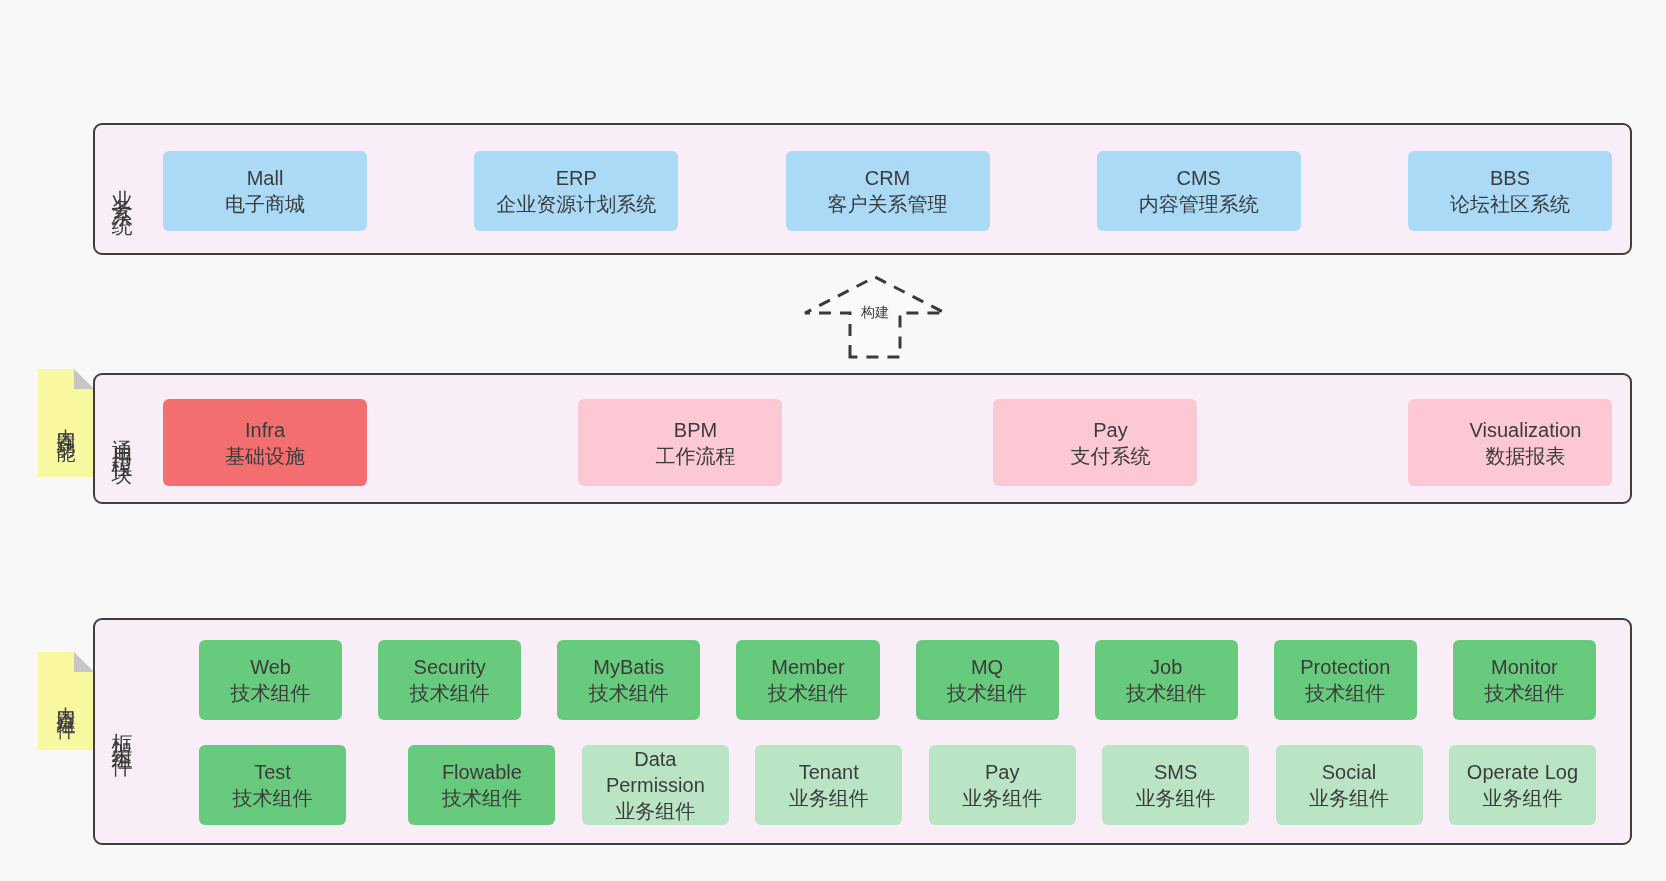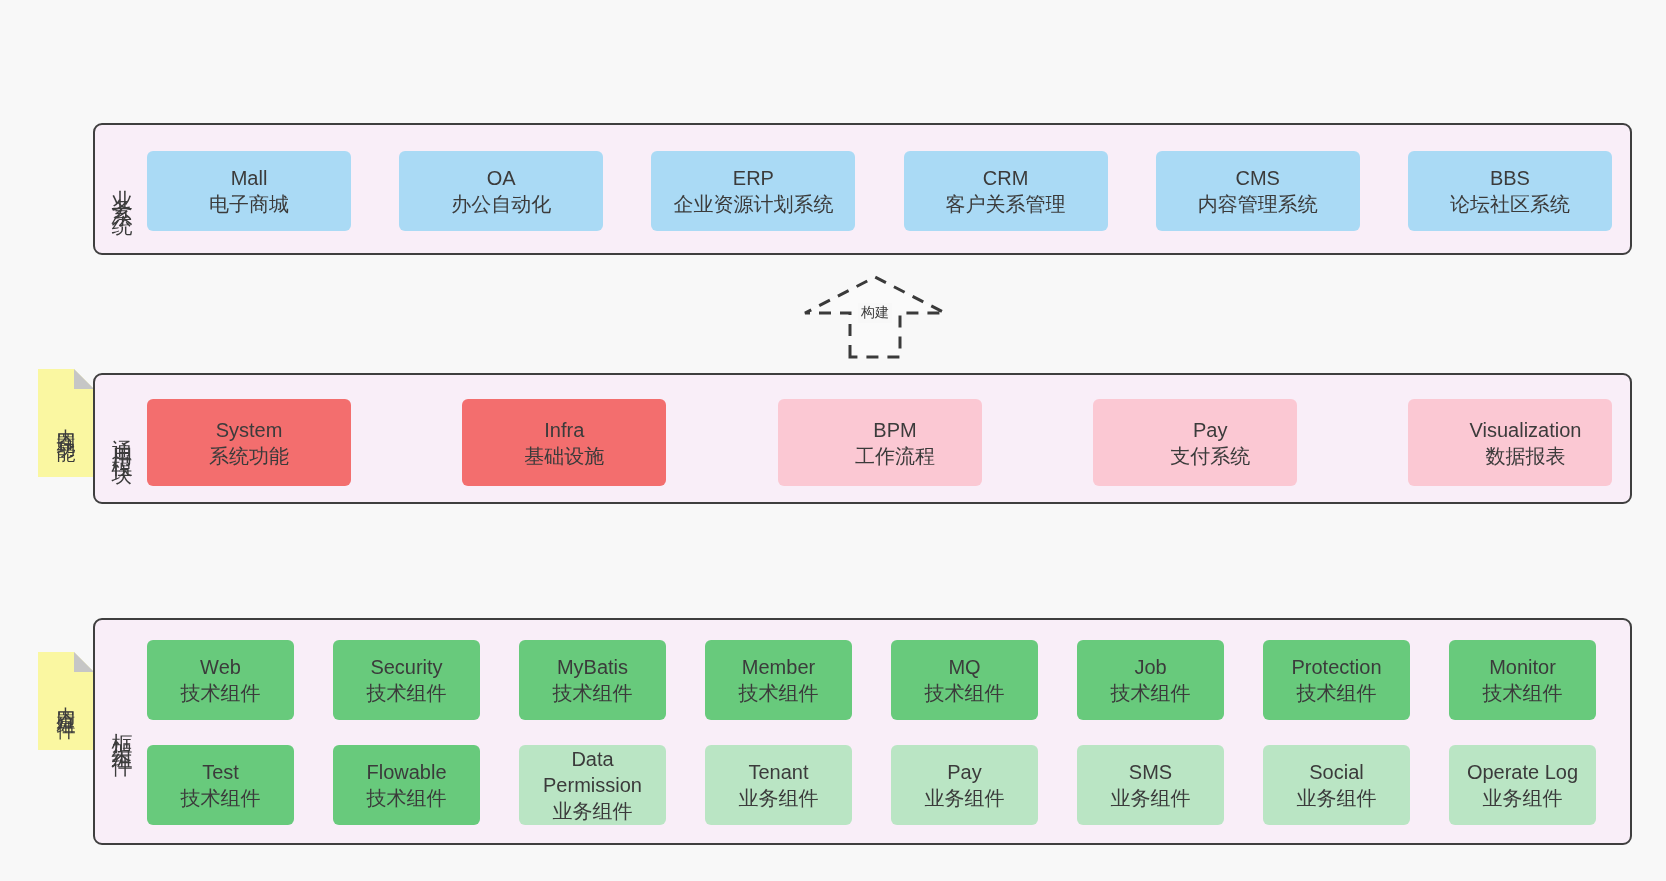--- a/index.html
+++ b/index.html
@@ -32,21 +32,21 @@
   .layer-modules{top:373px;height:131px;}
   .layer-framework{top:618px;height:227px;}
 
   .layer-label{
     position:absolute;left:13px;top:50%;transform:translateY(-50%);
     writing-mode:vertical-rl;text-orientation:upright;
     font-size:21px;letter-spacing:8px;color:var(--text);white-space:nowrap;
   }
 
   .boxes{
-    position:absolute;left:52px;right:18px;
+    position:absolute;left:68px;right:18px;
     display:flex;justify-content:space-between;align-items:center;
   }
   .layer-business .boxes{top:26px;}
   .layer-modules .boxes{top:24px;}
   .layer-framework .boxes-row1{top:20px;right:34px;}
   .layer-framework .boxes-row2{top:125px;right:34px;}
 
   .box{
     border-radius:6px;
     display:flex;flex-direction:column;align-items:center;justify-content:center;
@@ -54,21 +54,21 @@
     padding:2px 4px;
   }
   .layer-business .box{width:204px;height:80px;}
   .layer-modules .box{width:204px;height:87px;}
   .layer-framework .box{width:147px;height:80px;}
   .box-name{font-size:20px;}
   .box-desc{font-size:20px;}
   .box.blue{background:var(--blue);}
   .box.red{background:var(--red);}
   .box.pink{background:var(--pink);padding-left:35px;}
-  .box.green{background:var(--green);}
+  .box.green{background:var(--green);margin-left:36px;}
   .box.green_light{background:var(--green-light);}
 
   
   .sticky{
     position:absolute;left:38px;width:56px;
     background:var(--sticky-yellow);
     display:flex;align-items:center;justify-content:center;
     z-index:1;
   }
   .sticky-modules{top:369px;height:108px;}
@@ -105,24 +105,20 @@
 <div class="stage">
 
   <div class="layer layer-business">
     <span class="layer-label">业务系统</span>
     <div class="boxes">
         <div class="box blue">
           <div class="box-name">Mall</div>
           <div class="box-desc">电子商城</div>
         </div>
         <div class="box blue">
-          <div class="box-name">OA</div>
-          <div class="box-desc">办公自动化</div>
-        </div>
-        <div class="box blue">
           <div class="box-name">ERP</div>
           <div class="box-desc">企业资源计划系统</div>
         </div>
         <div class="box blue">
           <div class="box-name">CRM</div>
           <div class="box-desc">客户关系管理</div>
         </div>
         <div class="box blue">
           <div class="box-name">CMS</div>
           <div class="box-desc">内容管理系统</div>
@@ -142,24 +138,20 @@
   </div>
 
   <div class="sticky sticky-modules">
     <span class="sticky-text">内置功能</span>
   </div>
 
   <div class="layer layer-modules">
     <span class="layer-label">通用模块</span>
     <div class="boxes">
         <div class="box red">
-          <div class="box-name">System</div>
-          <div class="box-desc">系统功能</div>
-        </div>
-        <div class="box red">
           <div class="box-name">Infra</div>
           <div class="box-desc">基础设施</div>
         </div>
         <div class="box pink">
           <div class="box-name">BPM</div>
           <div class="box-desc">工作流程</div>
         </div>
         <div class="box pink">
           <div class="box-name">Pay</div>
           <div class="box-desc">支付系统</div>

